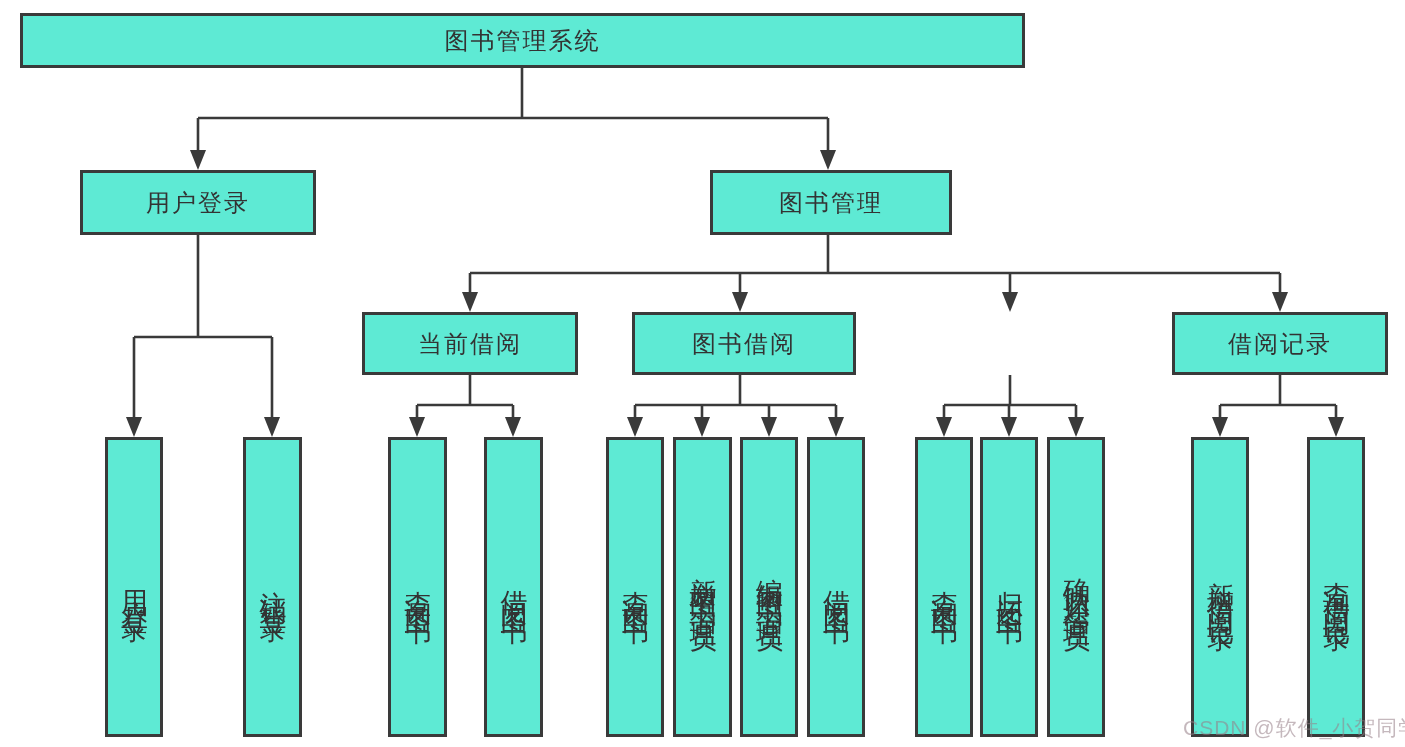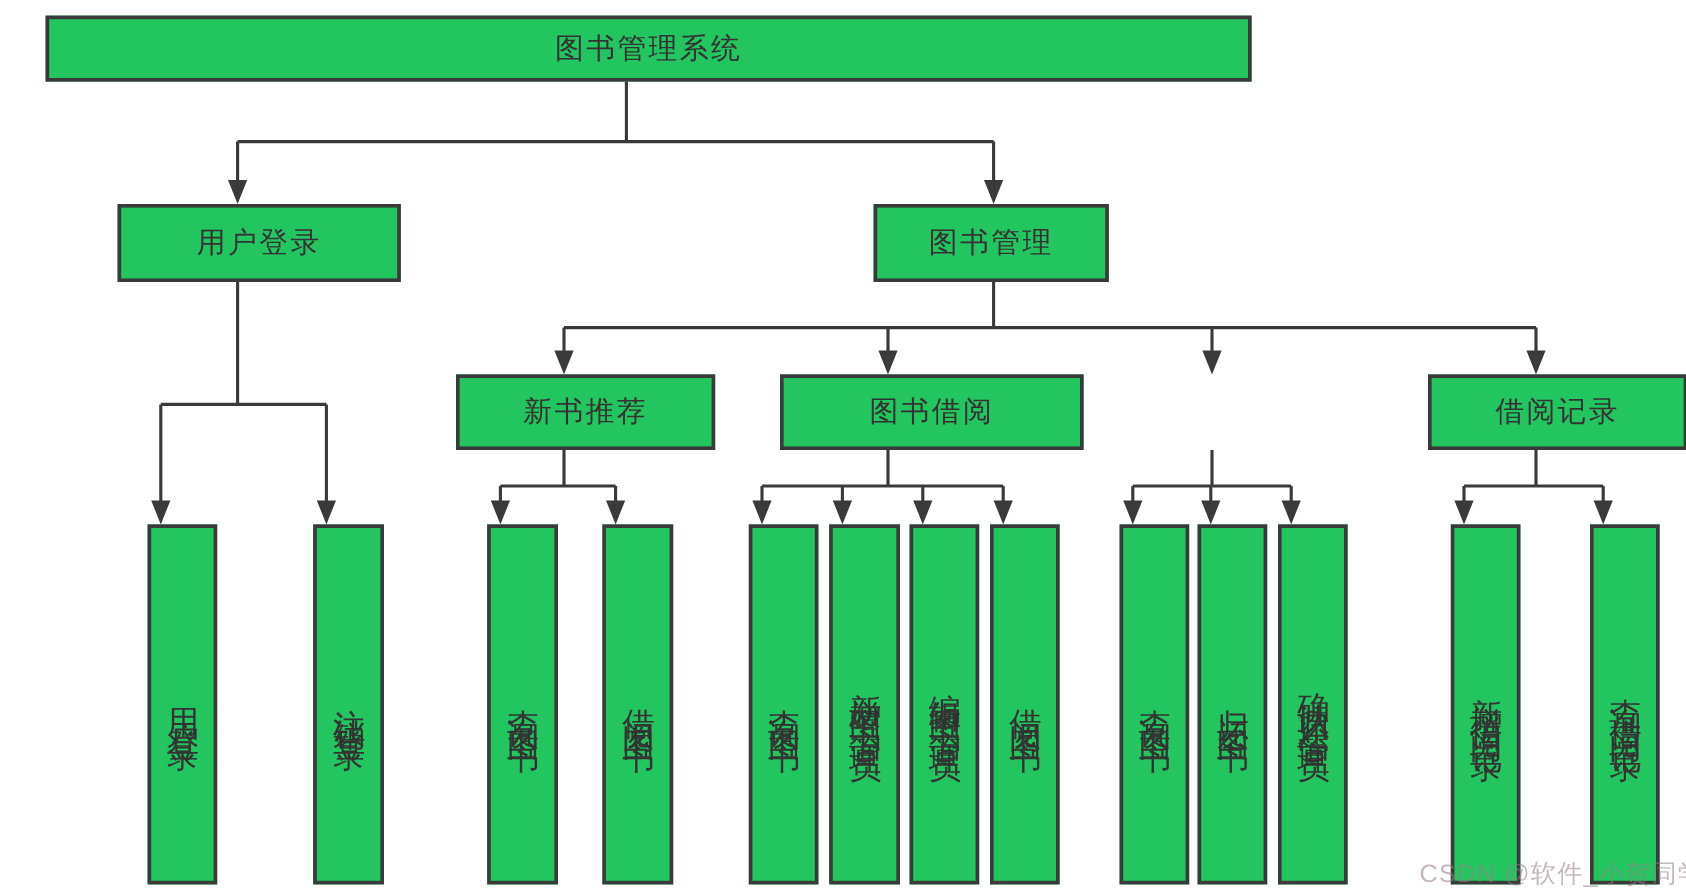--- a/index.html
+++ b/index.html
@@ -16,25 +16,24 @@
     font-family:"Liberation Sans","DejaVu Sans",sans-serif;
     overflow:hidden;
   }
   #connectors{position:absolute;left:0;top:0;z-index:1;}
   #connectors path{stroke:var(--line);stroke-width:2.6;fill:none;}
   #connectors polygon{fill:var(--line);stroke:none;}
   .node{
     position:absolute;
     box-sizing:border-box;
     border:3px solid var(--line);
-    background:#22c55e;
+    background:#5eead4;
     display:flex;align-items:center;justify-content:center;
     color:var(--text);
     z-index:2;
-    margin-left:18px;
   }
   .node.h span{
     font-size:24px;
     letter-spacing:2px;
     white-space:nowrap;
     line-height:1;
   }
   .node.v span{
     writing-mode:vertical-rl;
     text-orientation:mixed;
@@ -92,28 +91,28 @@
     </g>
   </svg>
 
   <div class="node h" style="left:20px;top:13px;width:1005px;height:55px">
     <span>图书管理系统</span>
   </div>
 
   <div class="node h" style="left:80px;top:170px;width:236px;height:65px">
     <span>用户登录</span>
   </div>
-  <div class="node h" style="left:710px;top:170px;width:196px;height:65px">
+  <div class="node h" style="left:710px;top:170px;width:242px;height:65px">
     <span>图书管理</span>
   </div>
 
   <div class="node h" style="left:362px;top:312px;width:216px;height:63px">
-    <span>新书推荐</span>
+    <span>当前借阅</span>
   </div>
-  <div class="node h" style="left:632px;top:312px;width:253px;height:63px">
+  <div class="node h" style="left:632px;top:312px;width:224px;height:63px">
     <span>图书借阅</span>
   </div>
   <div class="node h" style="left:1172px;top:312px;width:216px;height:63px">
     <span>借阅记录</span>
   </div>
 
   <div class="node v" style="left:105px;top:437px;width:58px;height:300px">
     <span>用户登录</span>
   </div>
   <div class="node v" style="left:243px;top:437px;width:59px;height:300px">

